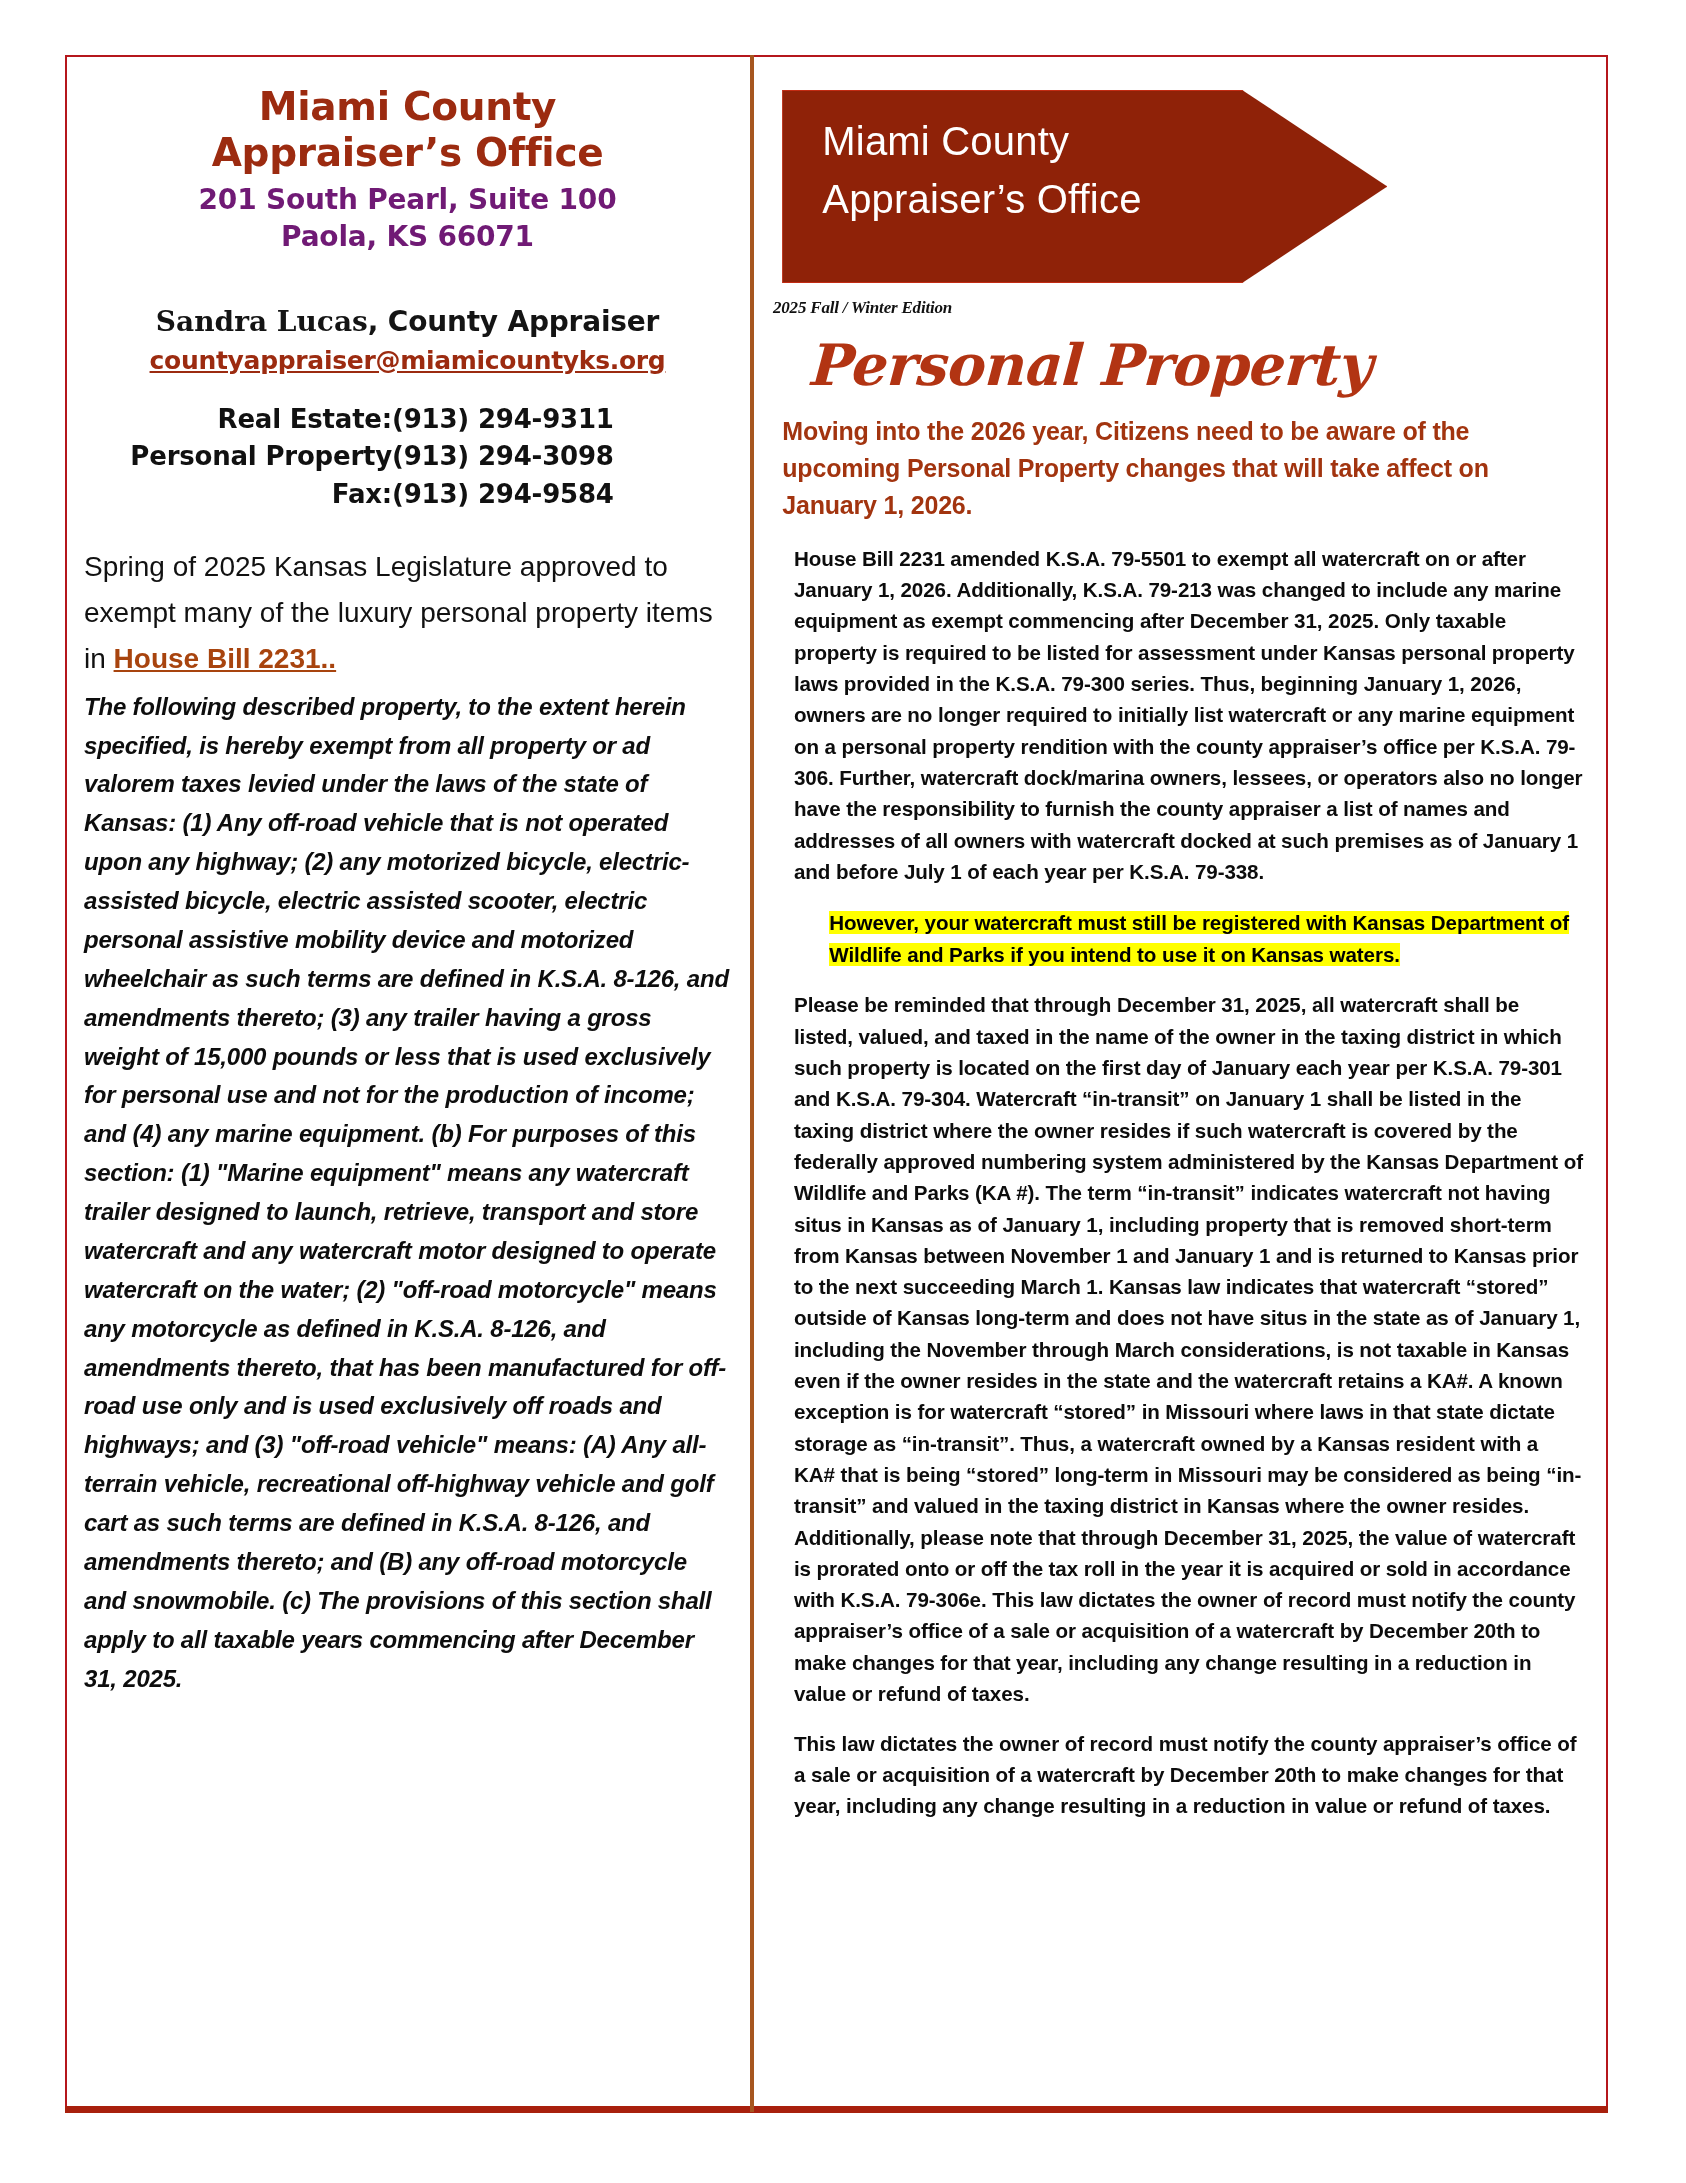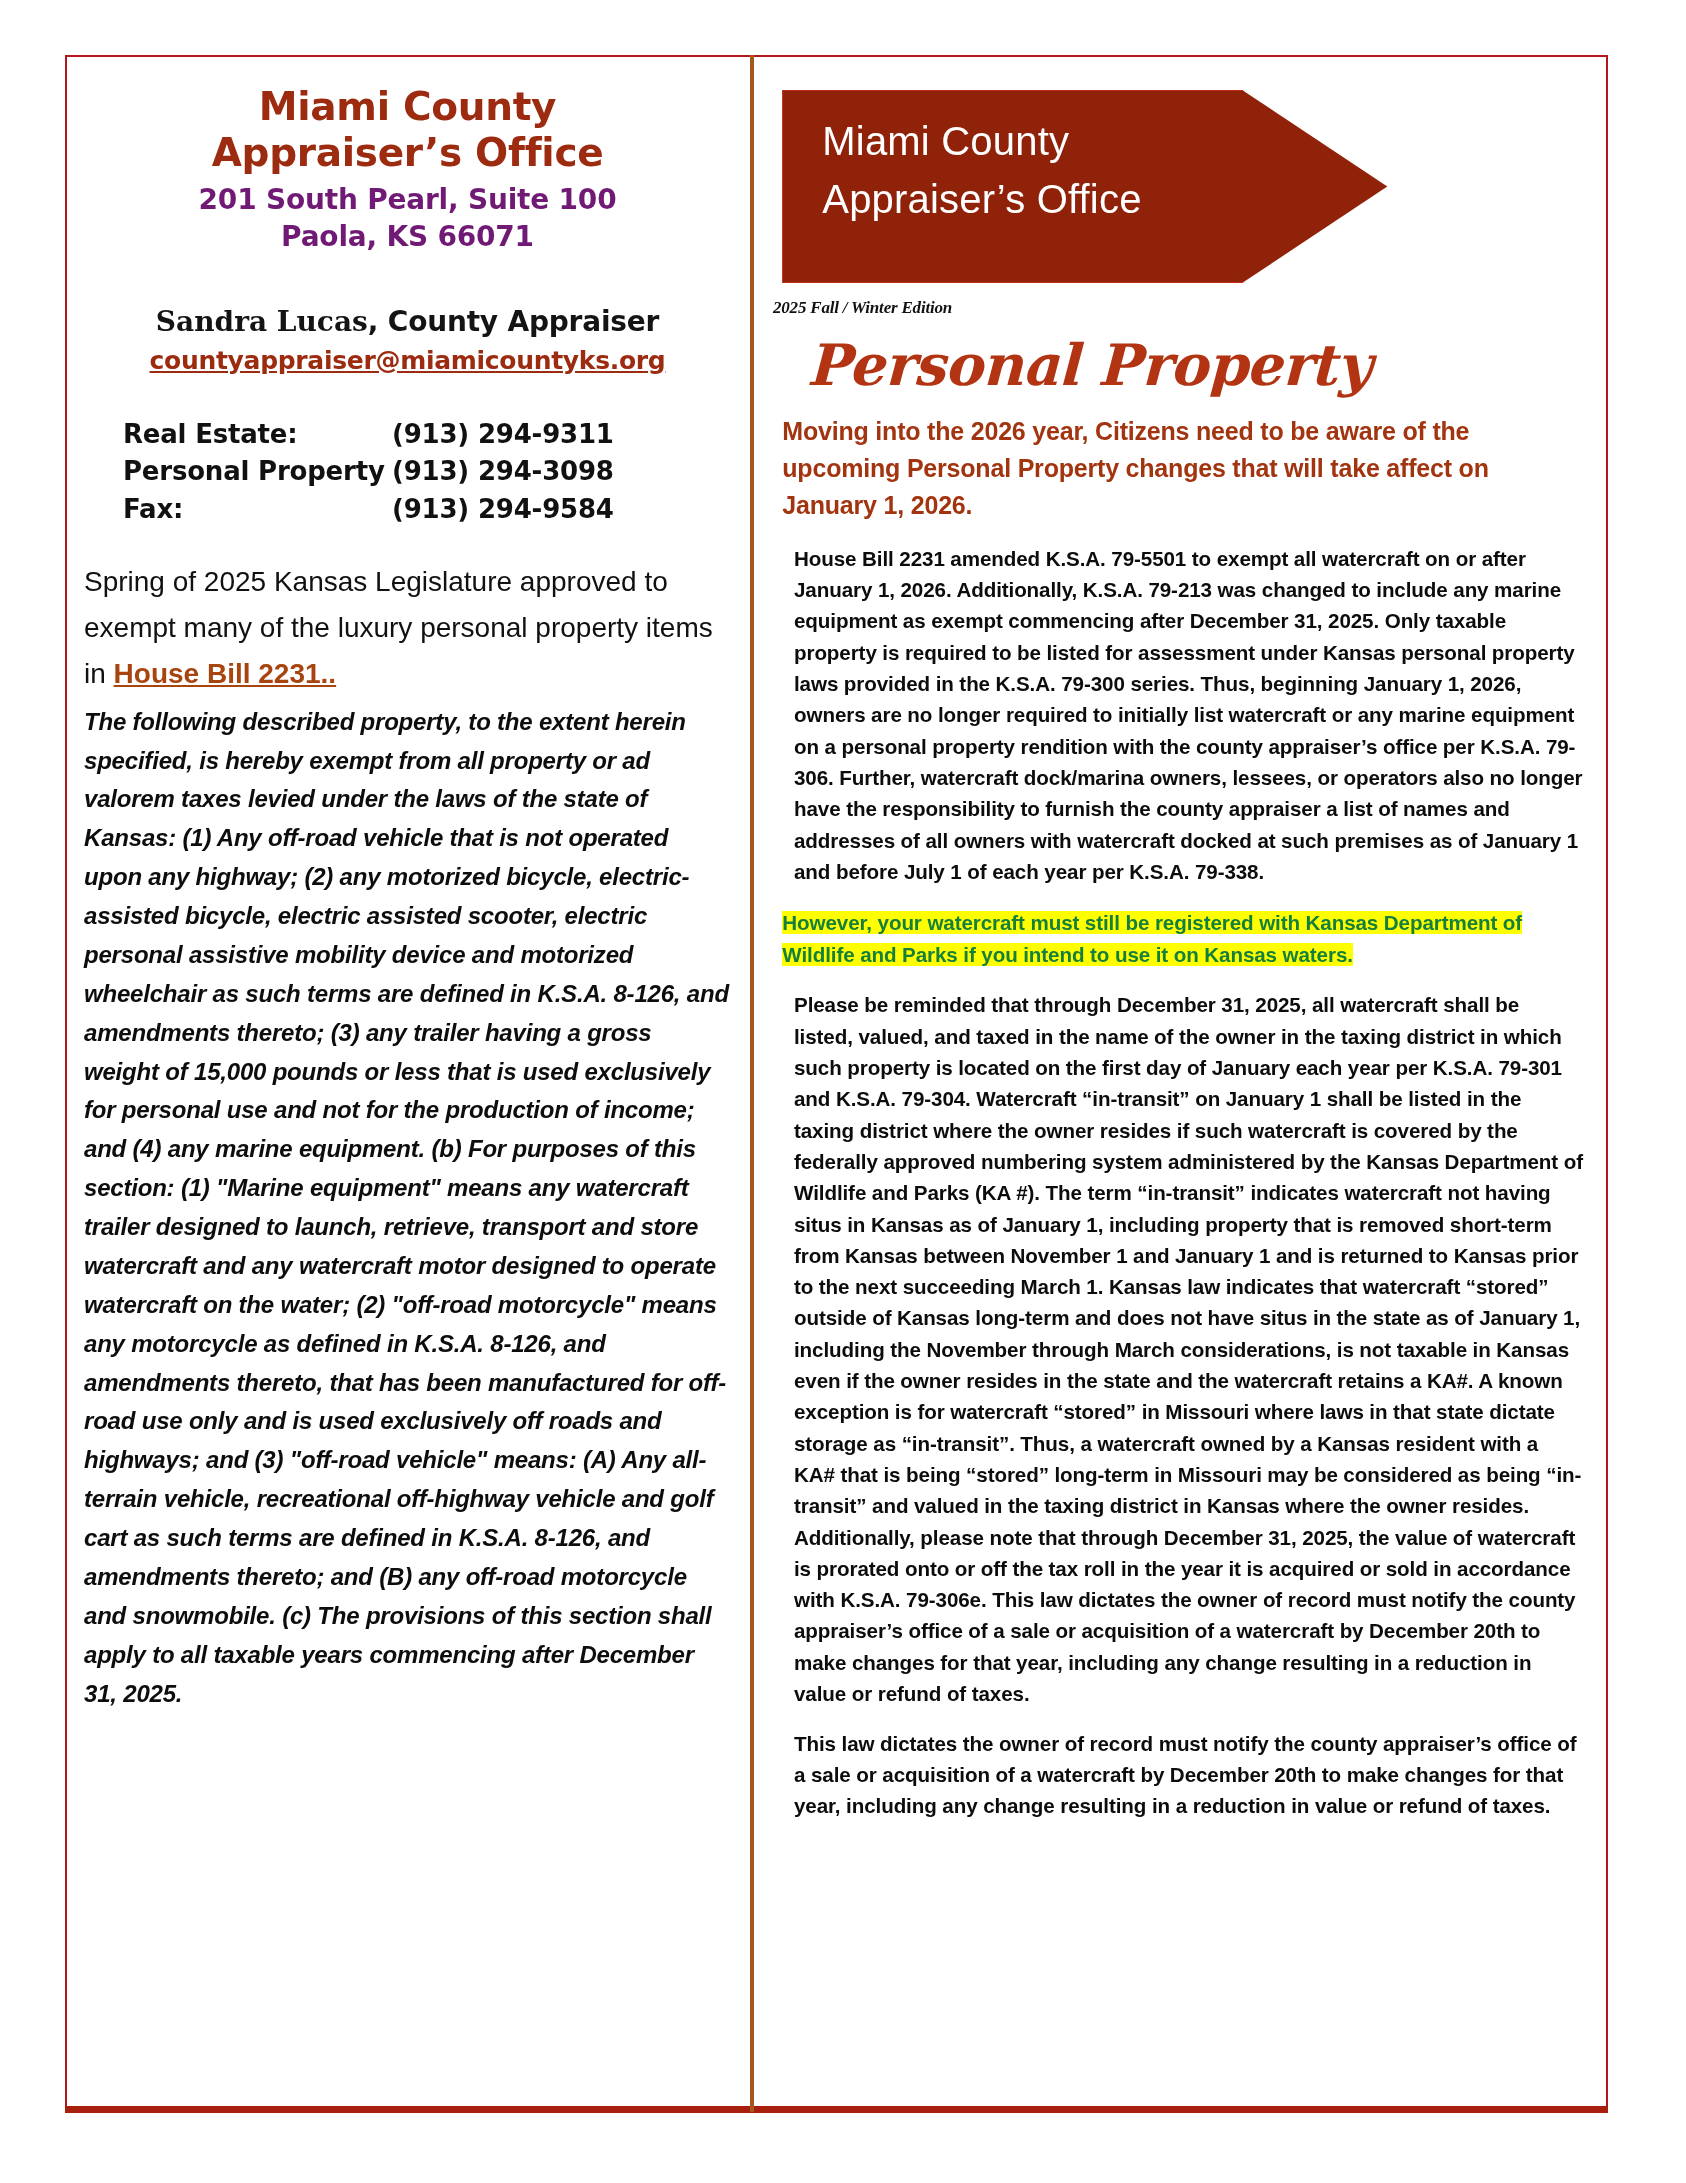--- a/index.html
+++ b/index.html
@@ -97,27 +97,28 @@
     text-align: center;
     margin-top: 8.4px;
     font-size: 25px;
     color: #9c2b10;
     font-family: "DejaVu Sans", sans-serif;
     font-weight: bold;
     text-decoration: underline;
     letter-spacing: -0.3px;
   }
   .lc-phones {
-    margin-top: 44px;
+    margin-top: 29px;
     padding-left: 39px;
     font-family: "DejaVu Sans", sans-serif;
     font-weight: bold;
     font-size: 26px;
     color: #111111;
     letter-spacing: -0.2px;
+    text-align: right;
   }
   .phone-row {
     display: flex;
     margin-bottom: 7.6px;
   }
   .phone-row .lbl { width: 269px; }
   .phone-row .num { }
 
   .lc-body {
     margin-top: 35px;
@@ -224,25 +225,26 @@
   .rc-highlight {
     margin-top: 20px;
     margin-left: 14.3px;
     width: 789px;
   }
   .rc-highlight .hl {
     font-family: "Liberation Sans", sans-serif;
     font-weight: bold;
     font-size: 20.6px;
     line-height: 1.55;
-    color: #15803d;
+    color: #000000;
     background: #ffff00;
     box-decoration-break: clone;
     -webkit-box-decoration-break: clone;
     letter-spacing: -0.1px;
+    margin-left: 47px;
   }
 </style>
 </head>
 <body>
 
 <div id="page">
 
   <div id="frame"></div>
   <div id="frame-bottom-accent"></div>
   <div id="divider"></div>

